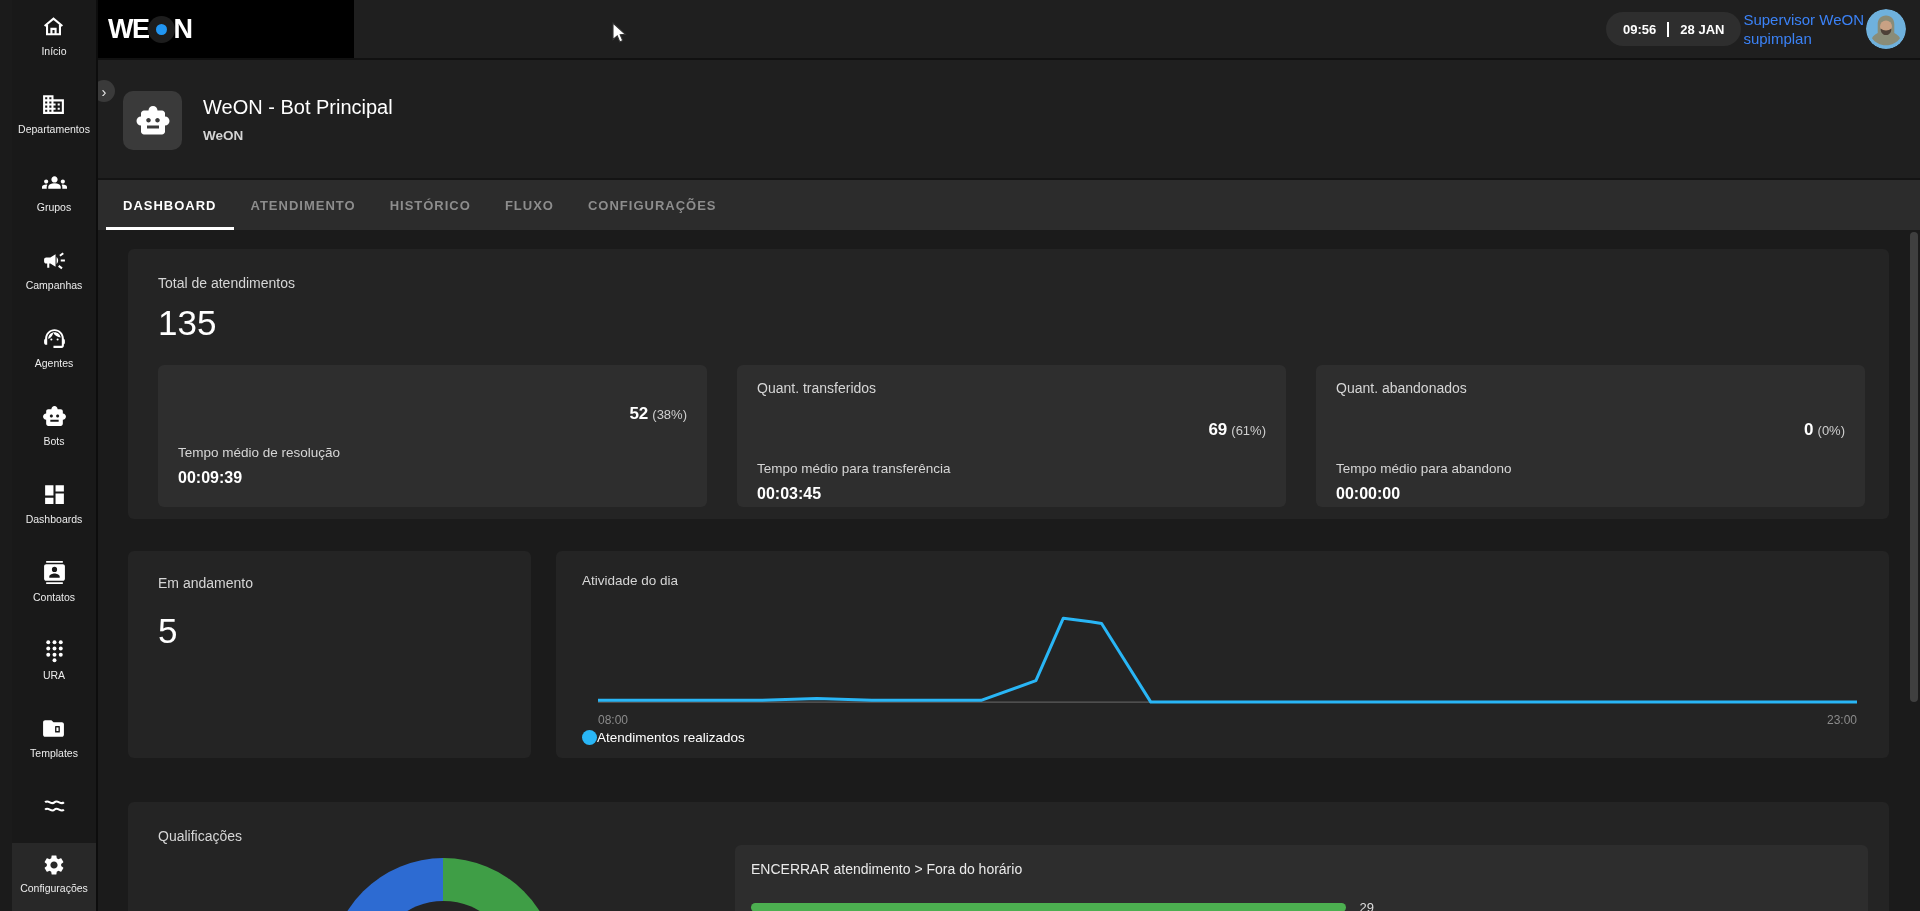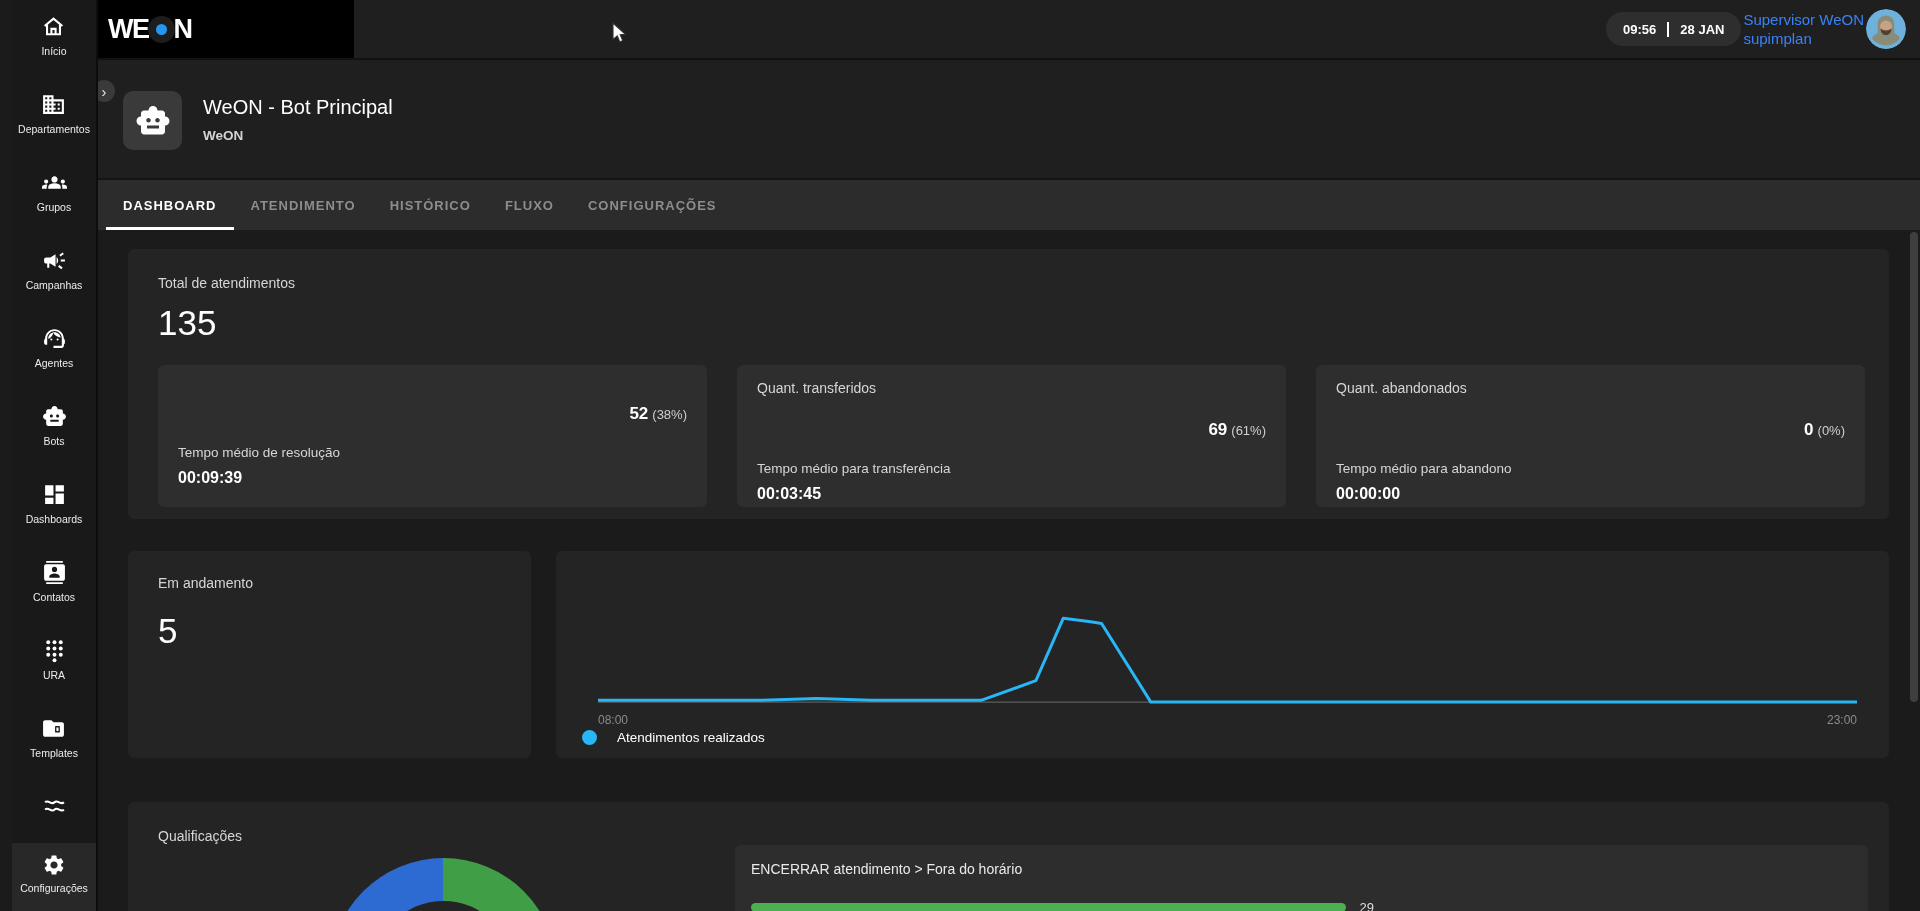--- a/index.html
+++ b/index.html
@@ -65,21 +65,21 @@
 
   .row2{display:flex;gap:25px;margin-top:32px;}
   .card-progress{width:403px;height:207px;padding:24px 30px;flex:none;}
   .card-progress .big-number{margin-top:20px;}
   .card-activity{flex:1;height:207px;position:relative;padding:22px 26px;}
   .activity-title{font-size:13.5px;color:#d6d6d6;}
   .plot{position:absolute;left:42px;right:32px;top:58px;bottom:52px;}
   .plot svg{width:100%;height:100%;display:block;}
   .tick-row{position:absolute;left:42px;right:32px;bottom:31px;display:flex;justify-content:space-between;
             font-size:12px;color:#8b8b8b;}
-  .legend{position:absolute;left:26px;bottom:13px;display:flex;align-items:flex-end;gap:20px;}
+  .legend{position:absolute;left:26px;bottom:13px;display:flex;align-items:flex-end;gap:0;}
   .legend-dot{width:15px;height:15px;border-radius:50%;}
   .legend-text{font-size:13.5px;color:#fff;}
 
   .card-quali{margin-top:44px;height:172px;position:relative;padding:26px 24px 0 30px;}
   .donut{position:absolute;left:202px;top:56px;width:227px;height:227px;border-radius:50%;}
   .donut::after{content:"";position:absolute;inset:43px;border-radius:50%;background:#242424;}
   .quali-panel{position:absolute;left:607px;top:43px;right:21px;height:130px;background:#2d2d2d;
                border-radius:6px;padding:16px;box-sizing:border-box;}
   .panel-label{font-size:14px;color:#eaeaea;}
   .bar-row{display:flex;align-items:center;gap:14px;margin-top:23px;}
@@ -267,20 +267,21 @@
         </div>
       </section>
 
       <div class="row2">
         <section class="card card-progress">
           <div class="stat-label">Em andamento</div>
           <div class="big-number">5</div>
         </section>
 
         <section class="card card-activity">
+          <div class="activity-title">Atividade do dia</div>
           <div class="plot">
             <svg id="activity-svg" viewBox="0 0 1000 100" preserveAspectRatio="none">
               <line x1="0" y1="96" x2="1000" y2="96" stroke="#5c5c5c" stroke-width="1.3" vector-effect="non-scaling-stroke"></line>
               <polyline id="activity-line" fill="none" stroke-width="3" stroke-linejoin="round" stroke-linecap="round" vector-effect="non-scaling-stroke" points="0.0,94.2 43.5,94.2 87.0,94.2 130.4,94.2 173.9,92.3 217.4,94.2 260.9,94.2 304.3,94.2 347.8,73.9 369.6,9.5 391.3,13.2 400.0,15.0 439.1,96.0 478.3,96.0 565.2,96.0 652.2,96.0 739.1,96.0 826.1,96.0 913.0,96.0 1000.0,96.0" stroke="#29b6f6"></polyline>
             </svg>
           </div>
           <div class="tick-row">
             <span>08:00</span>
             <span>23:00</span>
           </div>

